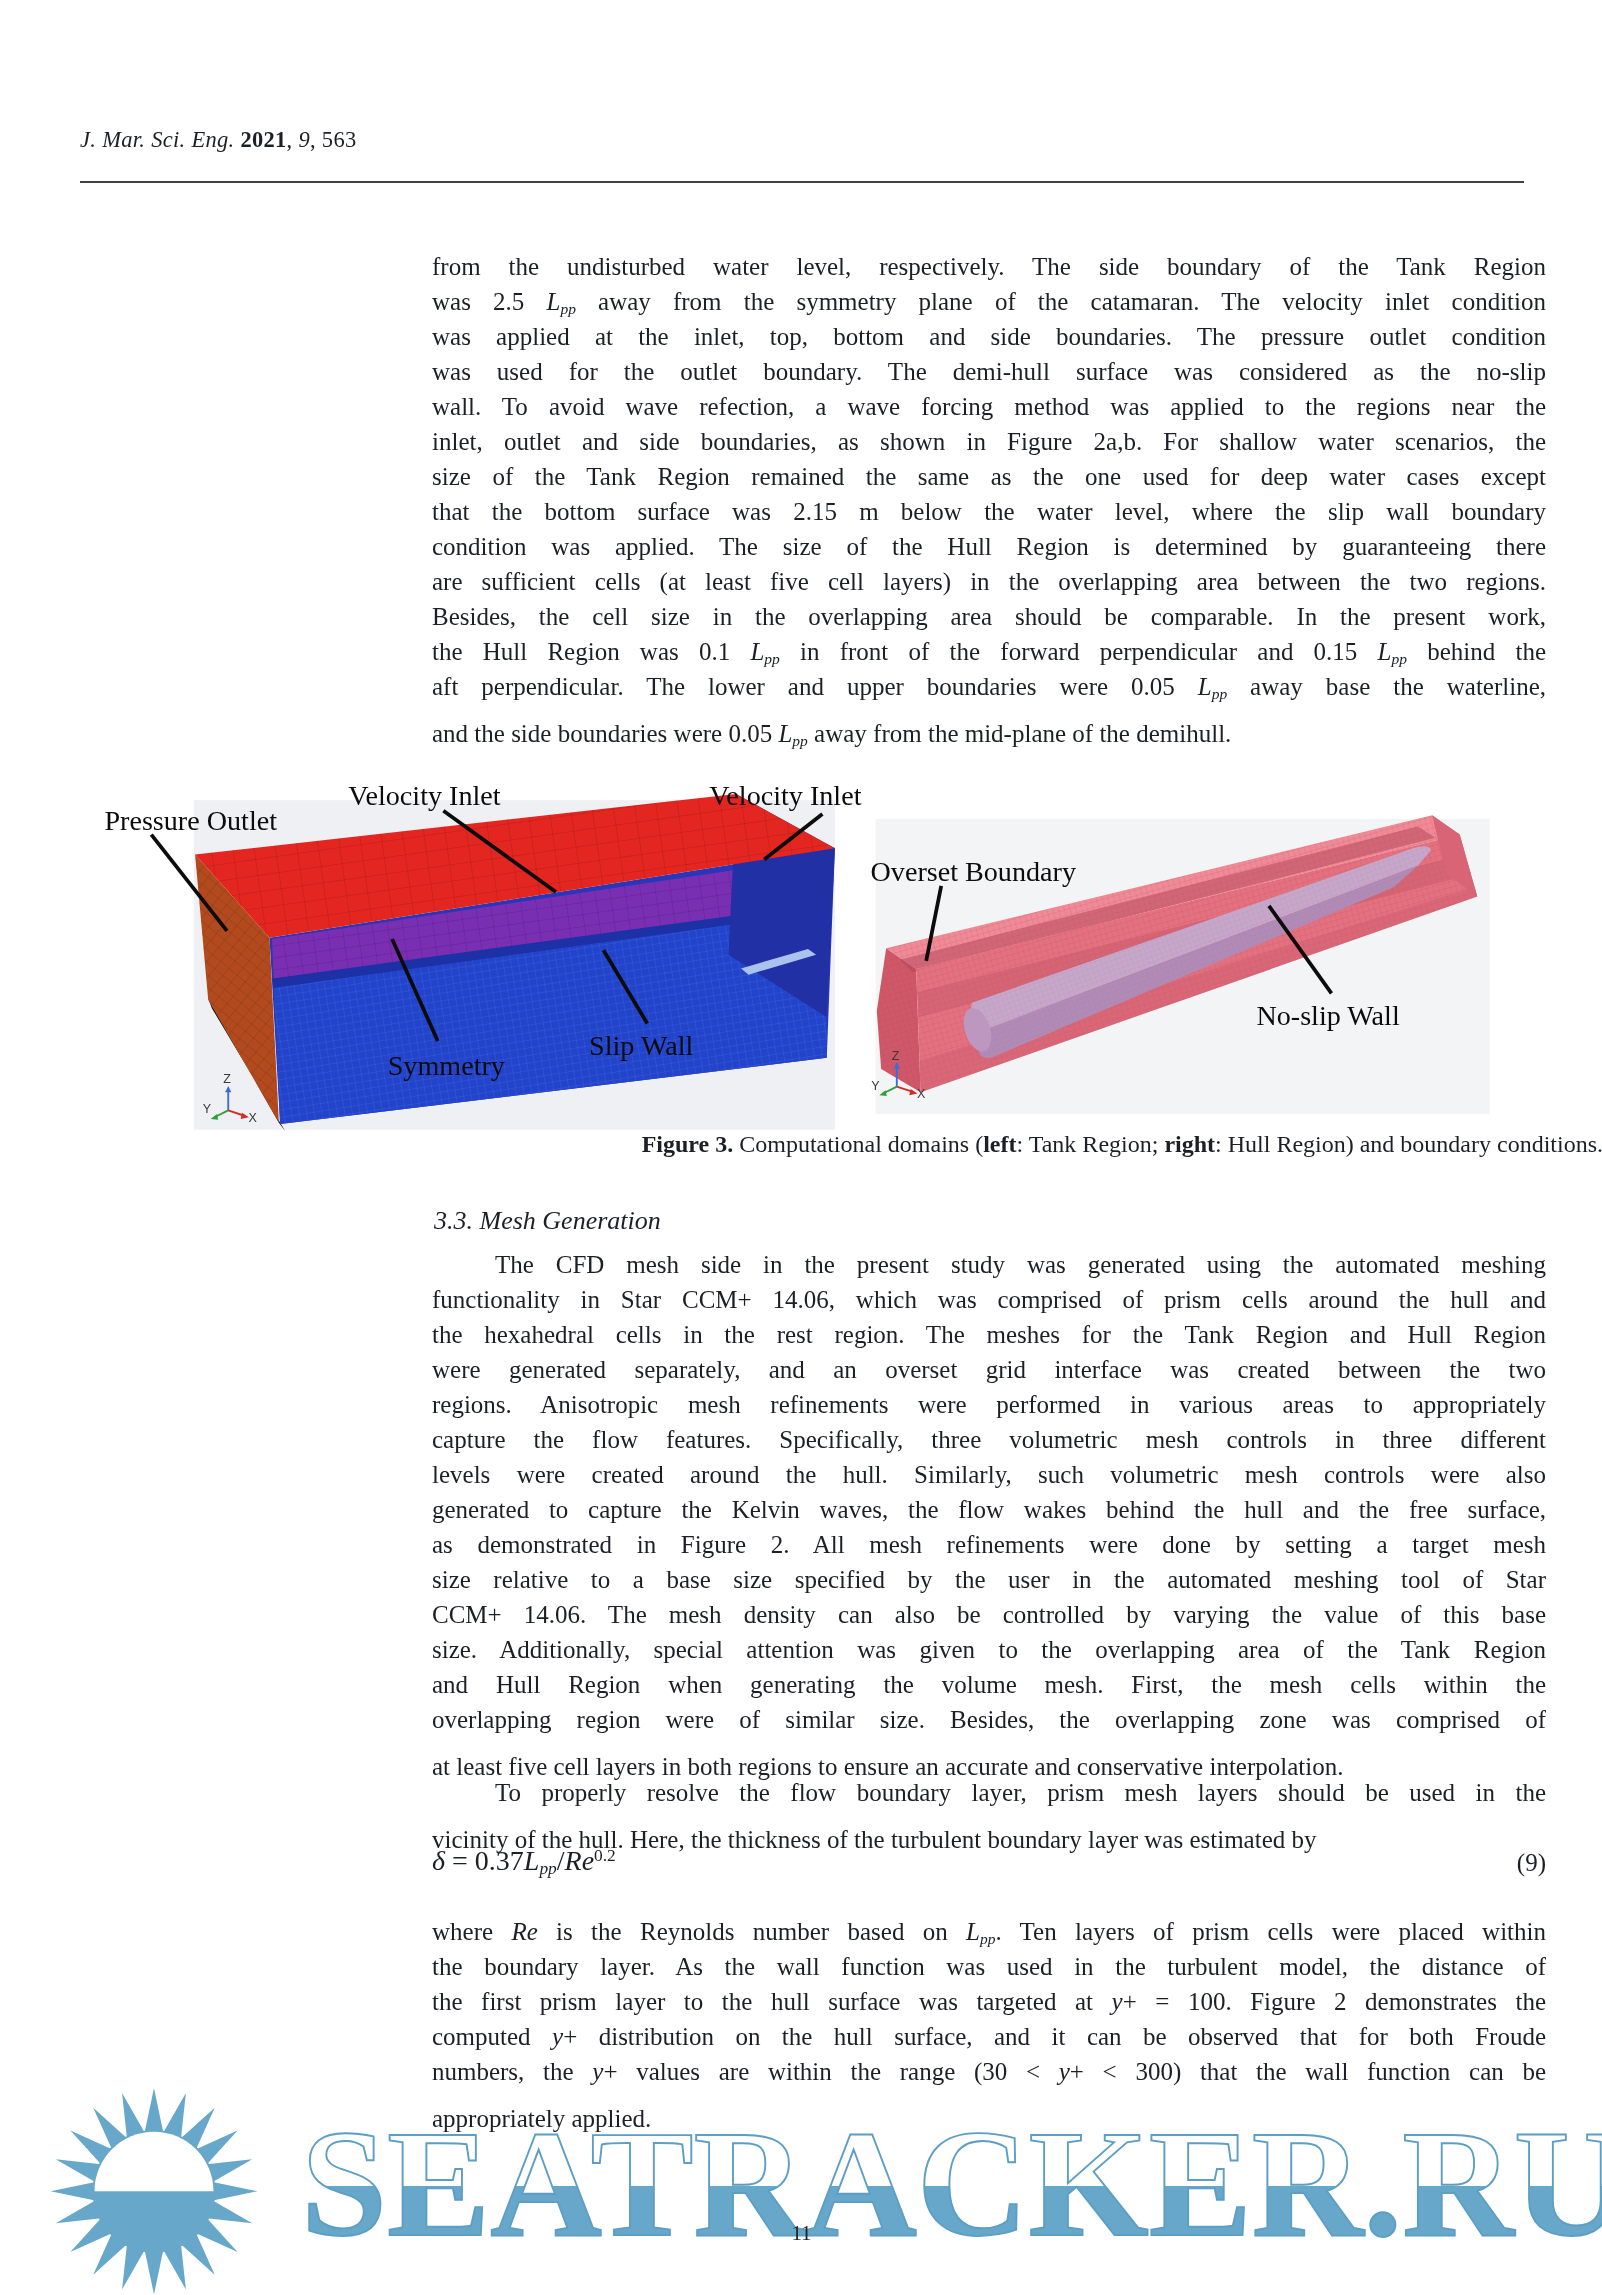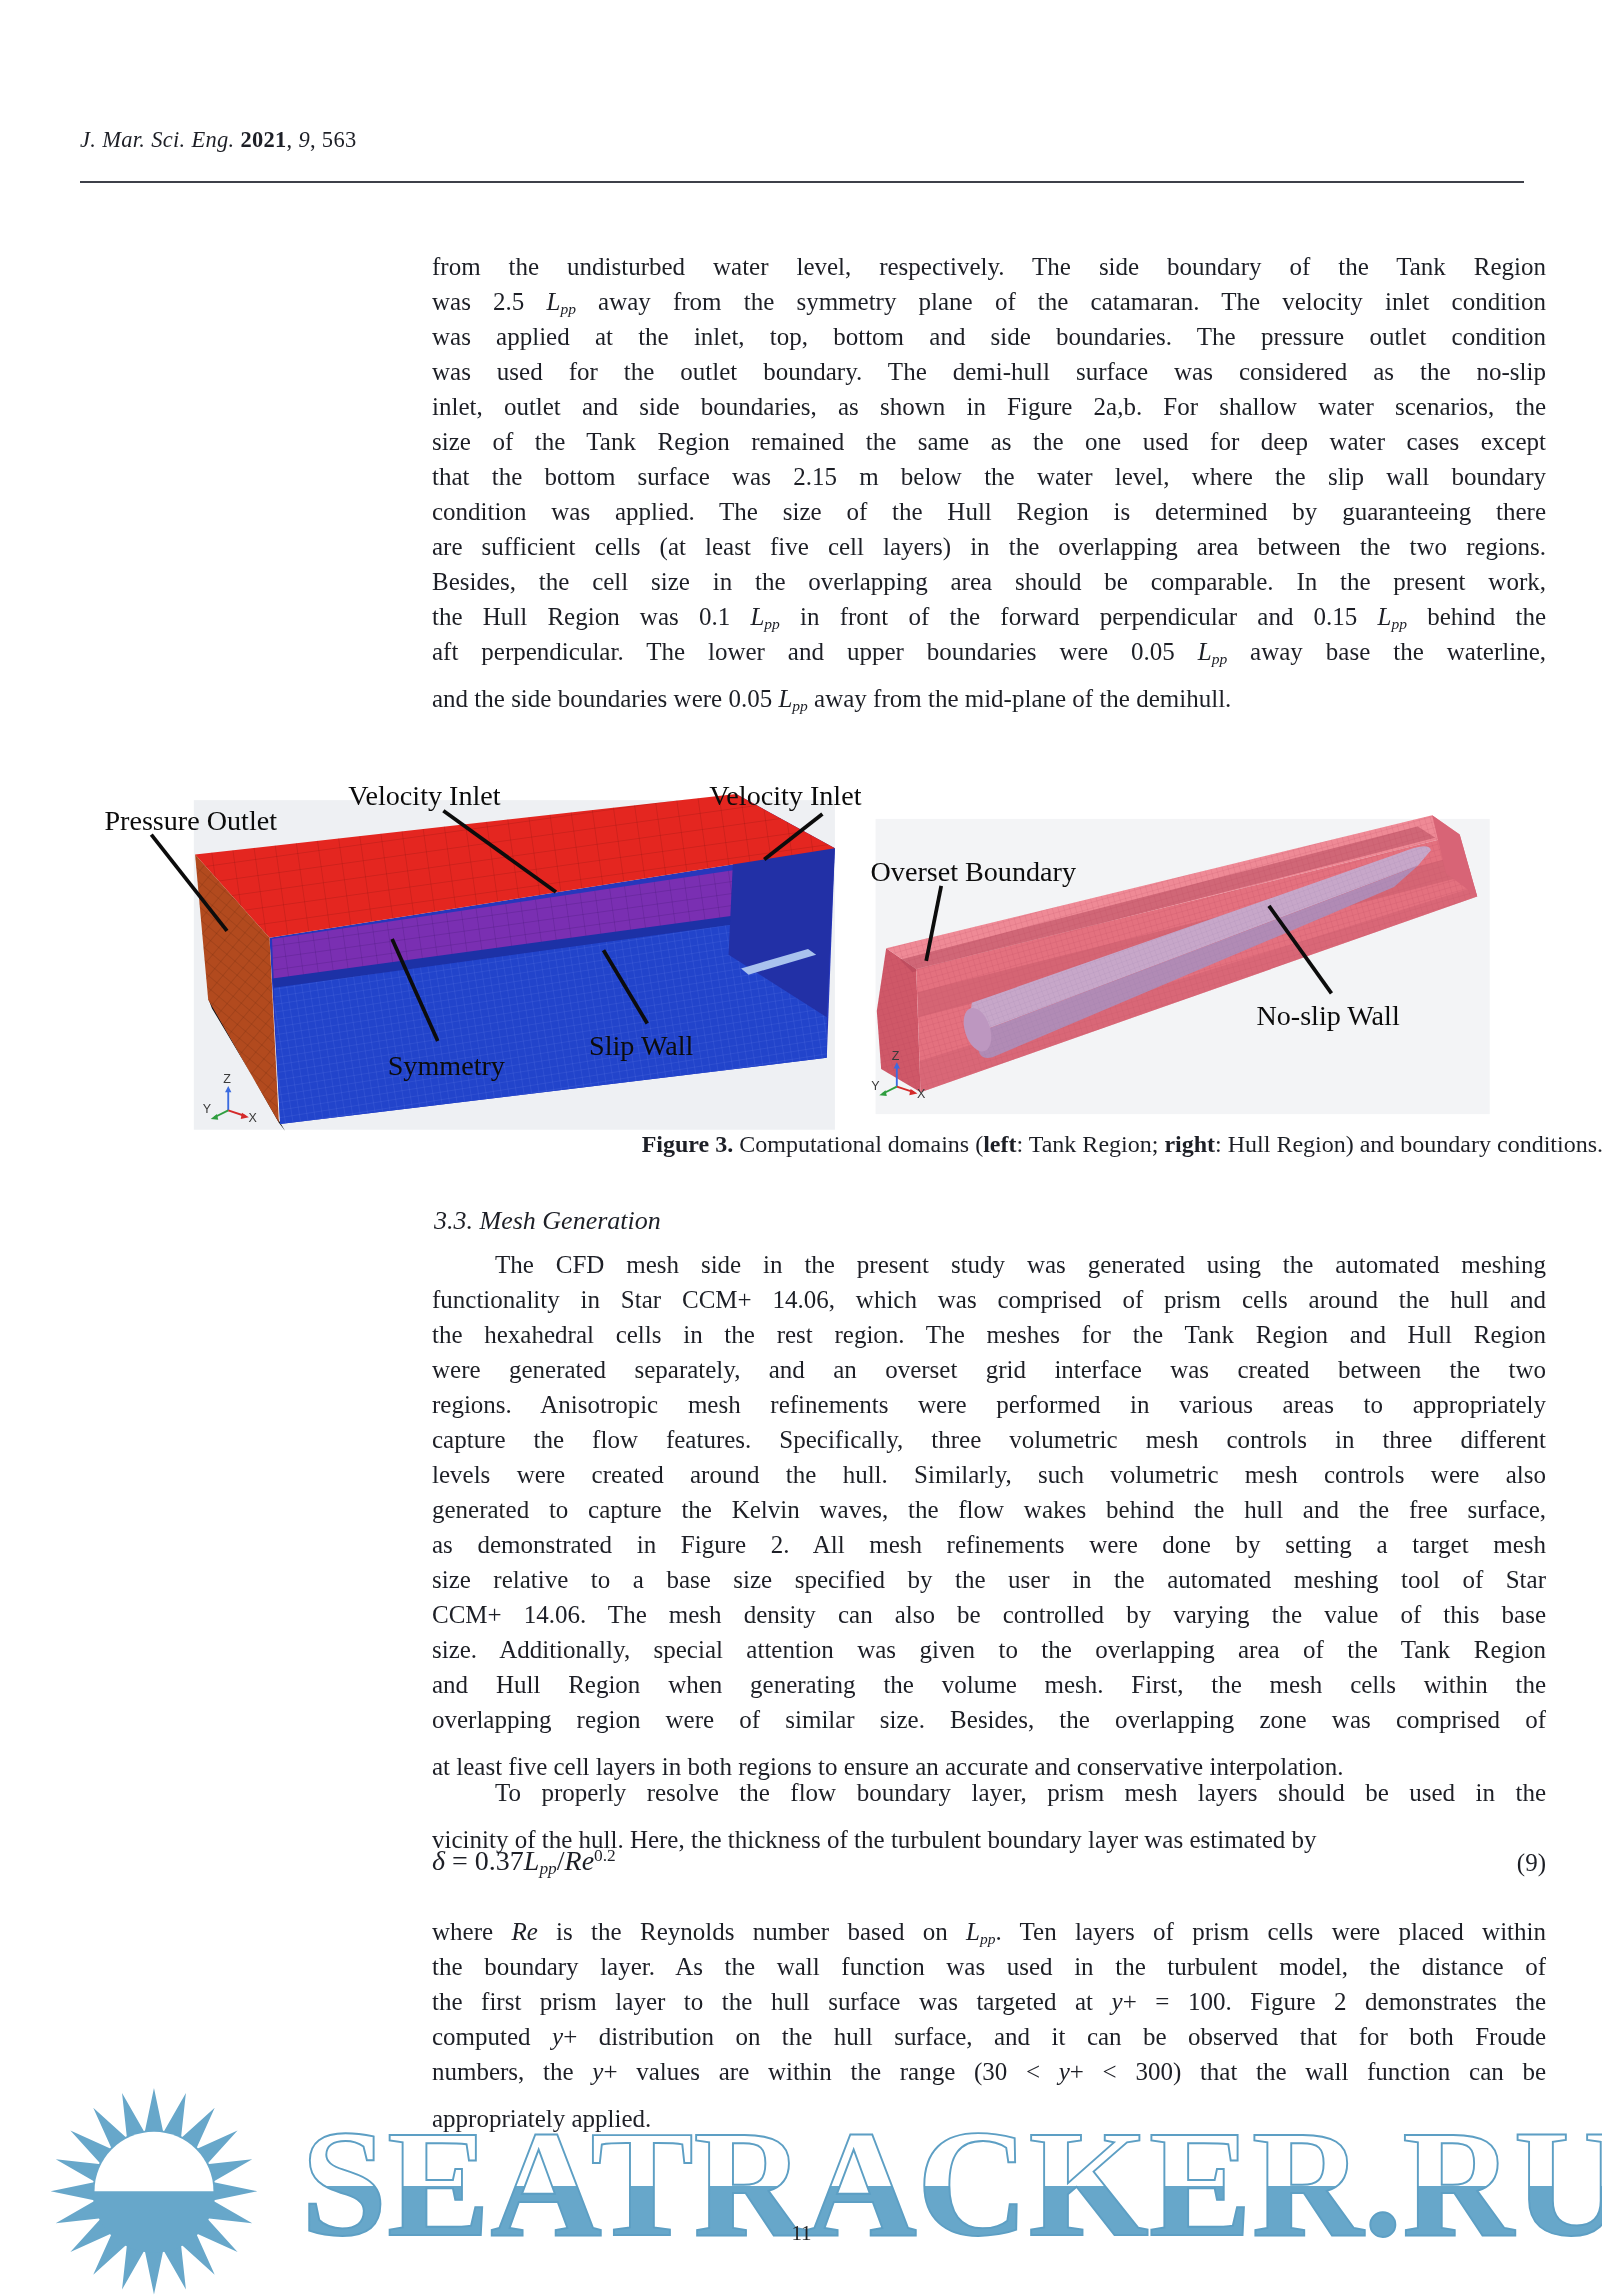--- a/index.html
+++ b/index.html
@@ -33,20 +33,21 @@
 <div class="page">
 
   <div class="abs header"><span class="i">J. Mar. Sci. Eng. </span><span class="b">2021</span><span>, </span><span class="i">9</span><span>, 563</span></div>
   <div class="abs rule"></div>
 
   <div class="abs para" style="top:249px">
     <div class="bl"><span>from the undisturbed water level, respectively. The side boundary of the Tank Region</span></div>
     <div class="bl"><span>was 2.5 </span><span class="i">L</span><span class="i sub">pp</span><span> away from the symmetry plane of the catamaran. The velocity inlet condition</span></div>
     <div class="bl"><span>was applied at the inlet, top, bottom and side boundaries. The pressure outlet condition</span></div>
     <div class="bl"><span>was used for the outlet boundary. The demi-hull surface was considered as the no-slip</span></div>
+    <div class="bl"><span>wall. To avoid wave refection, a wave forcing method was applied to the regions near the</span></div>
     <div class="bl"><span>inlet, outlet and side boundaries, as shown in Figure 2a,b. For shallow water scenarios, the</span></div>
     <div class="bl"><span>size of the Tank Region remained the same as the one used for deep water cases except</span></div>
     <div class="bl"><span>that the bottom surface was 2.15 m below the water level, where the slip wall boundary</span></div>
     <div class="bl"><span>condition was applied. The size of the Hull Region is determined by guaranteeing there</span></div>
     <div class="bl"><span>are sufficient cells (at least five cell layers) in the overlapping area between the two regions.</span></div>
     <div class="bl"><span>Besides, the cell size in the overlapping area should be comparable. In the present work,</span></div>
     <div class="bl"><span>the Hull Region was 0.1 </span><span class="i">L</span><span class="i sub">pp</span><span> in front of the forward perpendicular and 0.15 </span><span class="i">L</span><span class="i sub">pp</span><span> behind the</span></div>
     <div class="bl"><span>aft perpendicular. The lower and upper boundaries were 0.05 </span><span class="i">L</span><span class="i sub">pp</span><span> away base the waterline,</span></div>
     <div class="bl last"><span>and the side boundaries were 0.05 </span><span class="i">L</span><span class="i sub">pp</span><span> away from the mid-plane of the demihull.</span></div>
   </div>

